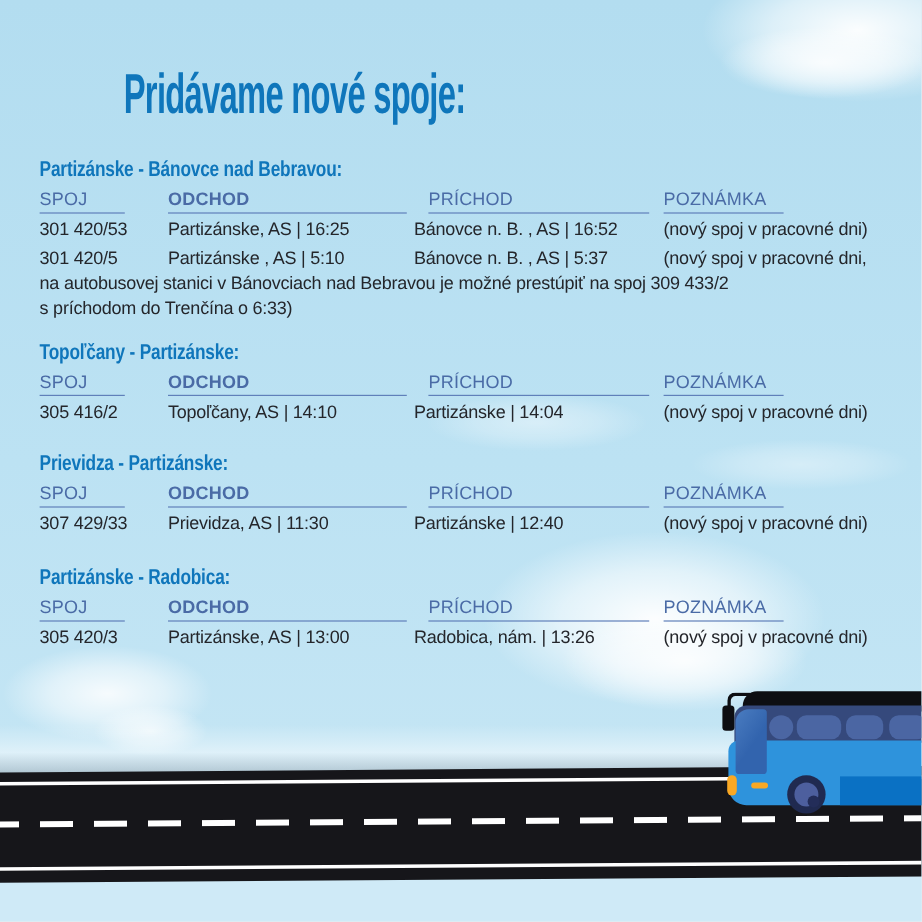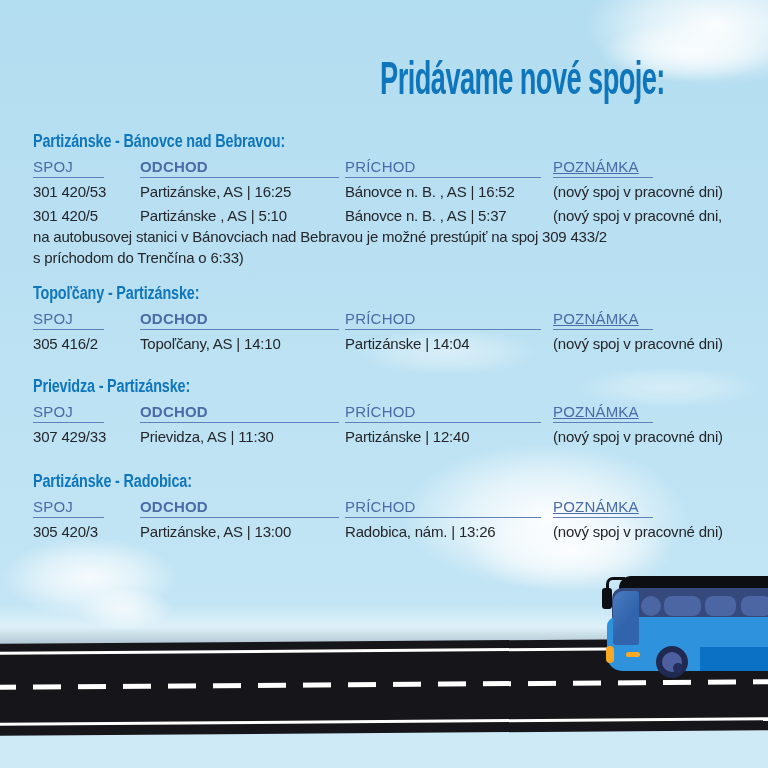--- a/index.html
+++ b/index.html
@@ -47,33 +47,33 @@
   .bus-window.w4{left:147px;width:31px;}
   .bus-mirror-head{left:8px;top:13px;width:10px;height:21px;background:#0d0e12;border-radius:3px;}
   .bus-mirror-arm{left:12px;top:2px;width:16px;height:12px;border-left:3px solid #0d0e12;
     border-top:3px solid #0d0e12;border-top-left-radius:7px;background:transparent;}
   .bus-headlight{left:12px;top:71px;width:8px;height:17px;background:#f9a824;border-radius:4px;}
   .bus-indicator{left:32px;top:77px;width:14px;height:5px;background:#f9a824;border-radius:2.5px;}
   .bus-wheel{left:62px;top:71px;width:32px;height:32px;background:#202a50;border-radius:50%;}
   .bus-wheel-rim{left:6px;top:6px;width:20px;height:20px;background:#4d5f9e;border-radius:50%;}
   .bus-wheel-hub{left:11px;top:11px;width:10px;height:10px;background:#232d59;border-radius:50%;}
   
-  .title-wrap{position:absolute;top:50px;left:0;width:100%;text-align:right;z-index:5;}
+  .title-wrap{position:absolute;top:50px;left:0;width:100%;text-align:left;z-index:5;}
   .title{display:inline-block;font-size:47px;font-weight:bold;color:#0f76bb;
     transform:scaleX(0.58);transform-origin:center top;letter-spacing:-1px;white-space:nowrap;}
   .section{position:absolute;left:33px;width:735px;z-index:5;}
   .sec1{top:131px;} .sec2{top:283px;} .sec3{top:376px;} .sec4{top:471px;}
   .heading{display:inline-block;font-size:18px;font-weight:bold;color:#0f76bb;
     transform:scaleX(0.8);transform-origin:left center;letter-spacing:-0.2px;
     white-space:nowrap;margin:0 0 7px 0;}
   .thead,.trow{display:grid;grid-template-columns:107px 205px 208px 195px;}
   .th{font-size:15px;line-height:16px;color:#4a6ba6;letter-spacing:.2px;
     padding-bottom:2px;border-bottom:1.6px solid #6080ba;white-space:nowrap;}
   .th.c1{margin-right:36px;} .th.c2{margin-right:6px;font-weight:bold;}
-  .th.c3{margin-right:12px;} .th.c4{margin-right:95px;text-decoration:underline;}
+  .th.c3{margin-right:12px;margin-left:12px;} .th.c4{margin-right:95px;}
   .trow{margin-top:3px;}
   .td,.note{font-size:15px;line-height:21px;color:#24262b;letter-spacing:-0.2px;white-space:nowrap;}
 </style>
 </head>
 <body>
 
 <div class="canvas">
 
   <div class="cloud c1"></div>
   <div class="cloud c1b"></div>

